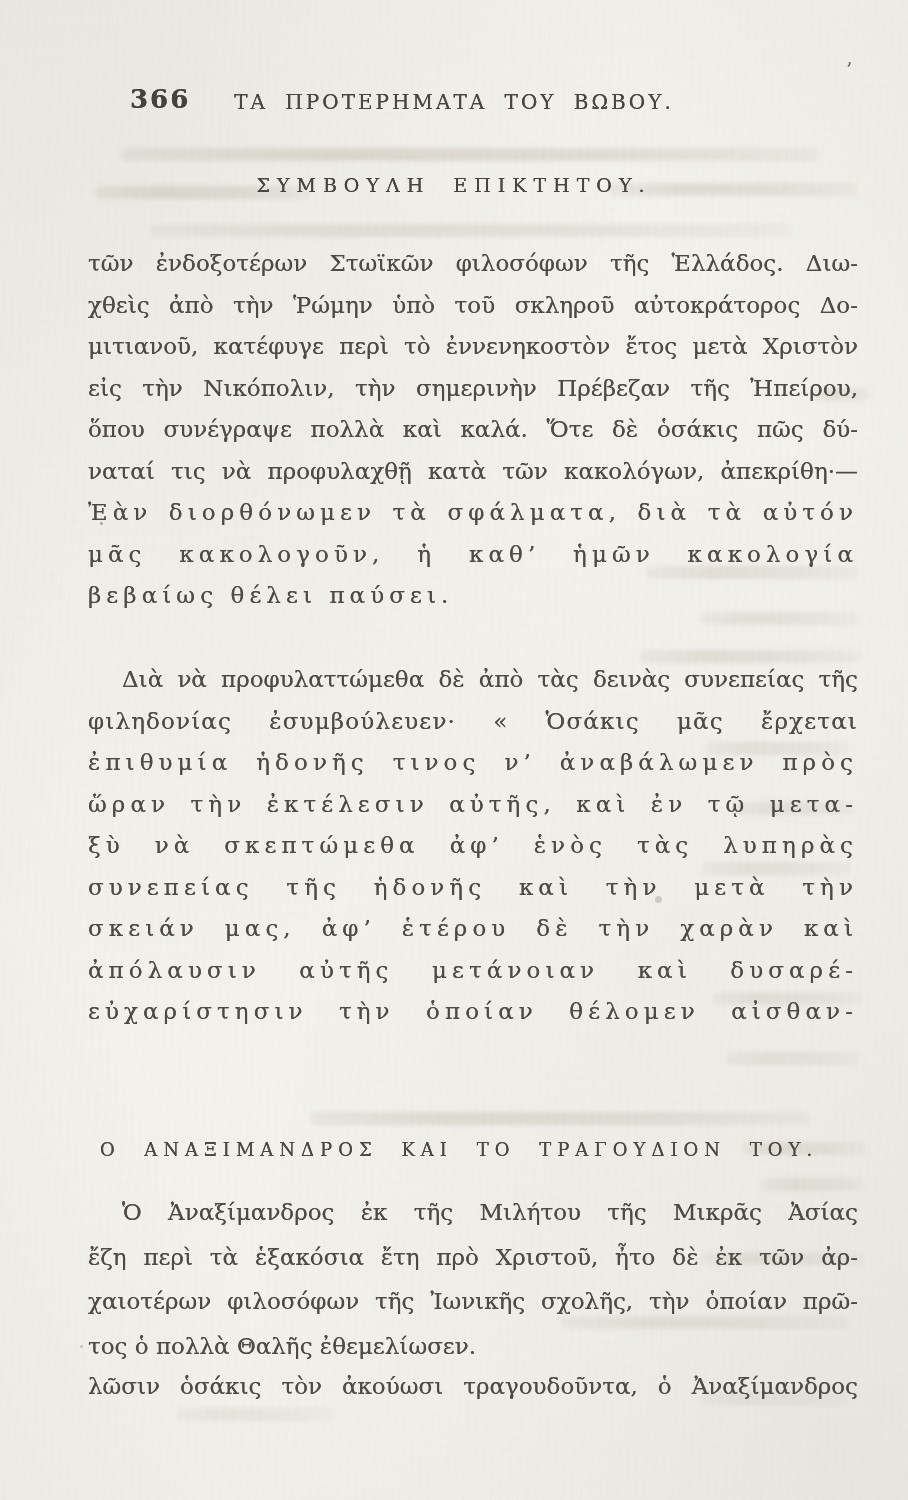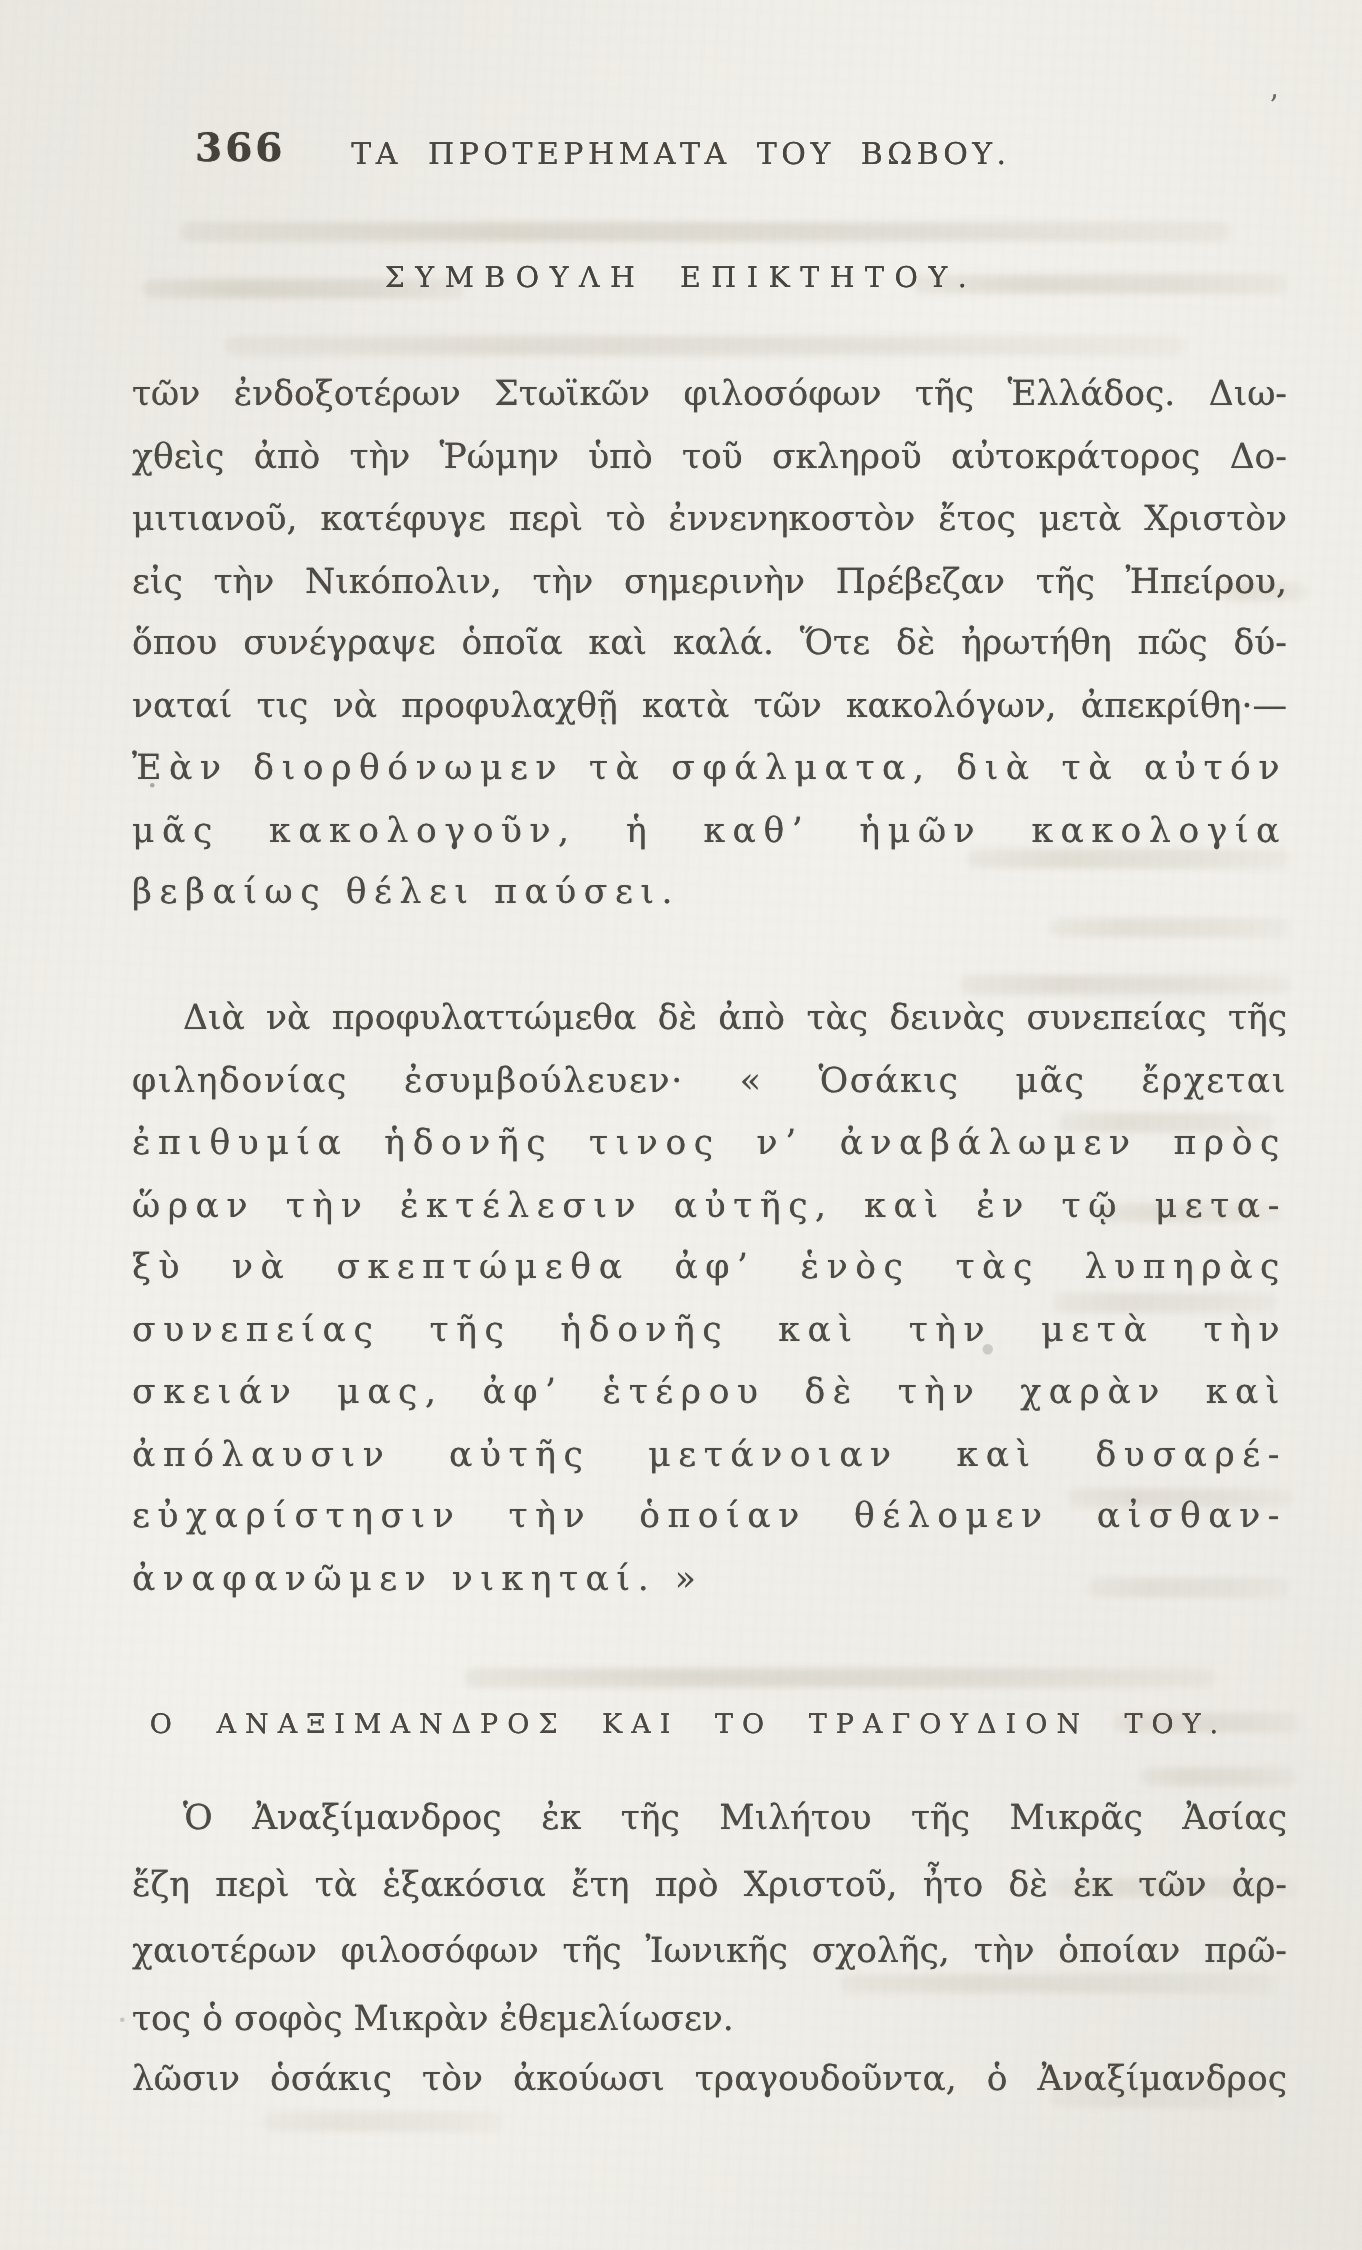--- a/index.html
+++ b/index.html
@@ -97,47 +97,46 @@
   <span class="pagenum">366</span>
   <div class="runhead">ΤΑ ΠΡΟΤΕΡΗΜΑΤΑ ΤΟΥ ΒΩΒΟΥ.</div>
 
   <h2 class="h1">ΣΥΜΒΟΥΛΗ ΕΠΙΚΤΗΤΟΥ.</h2>
 
   <div class="para p1">
     <div class="ln">τῶν ἐνδοξοτέρων Στωϊκῶν φιλοσόφων τῆς Ἑλλάδος. Διω-</div>
     <div class="ln">χθεὶς ἀπὸ τὴν Ῥώμην ὑπὸ τοῦ σκληροῦ αὐτοκράτορος Δο-</div>
     <div class="ln">μιτιανοῦ, κατέφυγε περὶ τὸ ἐννενηκοστὸν ἔτος μετὰ Χριστὸν</div>
     <div class="ln">εἰς τὴν Νικόπολιν, τὴν σημερινὴν Πρέβεζαν τῆς Ἠπείρου,</div>
-    <div class="ln">ὅπου συνέγραψε ὁποῖα καὶ καλά. Ὅτε δὲ ἠρωτήθη πῶς δύ-</div>
+    <div class="ln">ὅπου συνέγραψε πολλὰ καὶ καλά. Ὅτε δὲ ὁσάκις πῶς δύ-</div>
     <div class="ln">ναταί τις νὰ προφυλαχθῇ κατὰ τῶν κακολόγων, ἀπεκρίθη·—</div>
     <div class="ln sp">Ἐὰν διορθόνωμεν τὰ σφάλματα, διὰ τὰ αὐτόν</div>
     <div class="ln sp">μᾶς κακολογοῦν, ἡ καθ’ ἡμῶν κακολογία</div>
     <div class="ln sp last">βεβαίως θέλει παύσει.</div>
   </div>
 
   <div class="para p2">
     <div class="ln indent">Διὰ νὰ προφυλαττώμεθα δὲ ἀπὸ τὰς δεινὰς συνεπείας τῆς</div>
     <div class="ln spL">φιληδονίας ἐσυμβούλευεν· « Ὁσάκις μᾶς ἔρχεται</div>
     <div class="ln sp">ἐπιθυμία ἡδονῆς τινος ν’ ἀναβάλωμεν πρὸς</div>
     <div class="ln sp">ὥραν τὴν ἐκτέλεσιν αὐτῆς, καὶ ἐν τῷ μετα-</div>
     <div class="ln sp">ξὺ νὰ σκεπτώμεθα ἀφ’ ἑνὸς τὰς λυπηρὰς</div>
     <div class="ln sp">συνεπείας τῆς ἡδονῆς καὶ τὴν μετὰ τὴν</div>
     <div class="ln sp">σκειάν μας, ἀφ’ ἑτέρου δὲ τὴν χαρὰν καὶ</div>
     <div class="ln sp">ἀπόλαυσιν αὐτῆς μετάνοιαν καὶ δυσαρέ-</div>
     <div class="ln sp">εὐχαρίστησιν τὴν ὁποίαν θέλομεν αἰσθαν-</div>
-    <div class="ln sp last">ἀναφανῶμεν νικηταί. »</div>
   </div>
 
   <h2 class="h2">Ο ΑΝΑΞΙΜΑΝΔΡΟΣ ΚΑΙ ΤΟ ΤΡΑΓΟΥΔΙΟΝ ΤΟΥ.</h2>
 
   <div class="para p3">
     <div class="ln indent">Ὁ Ἀναξίμανδρος ἐκ τῆς Μιλήτου τῆς Μικρᾶς Ἀσίας</div>
     <div class="ln">ἔζη περὶ τὰ ἑξακόσια ἔτη πρὸ Χριστοῦ, ἦτο δὲ ἐκ τῶν ἀρ-</div>
     <div class="ln">χαιοτέρων φιλοσόφων τῆς Ἰωνικῆς σχολῆς, τὴν ὁποίαν πρῶ-</div>
-    <div class="ln last">τος ὁ σοφὸς Μικρὰν ἐθεμελίωσεν.</div>
+    <div class="ln last">τος ὁ πολλὰ Θαλῆς ἐθεμελίωσεν.</div>
   </div>
 
   <div class="para p4">
     <div class="ln">λῶσιν ὁσάκις τὸν ἀκούωσι τραγουδοῦντα, ὁ Ἀναξίμανδρος</div>
   </div>
 
   <div class="grain"></div>
 </div>
 
 </body></html>

